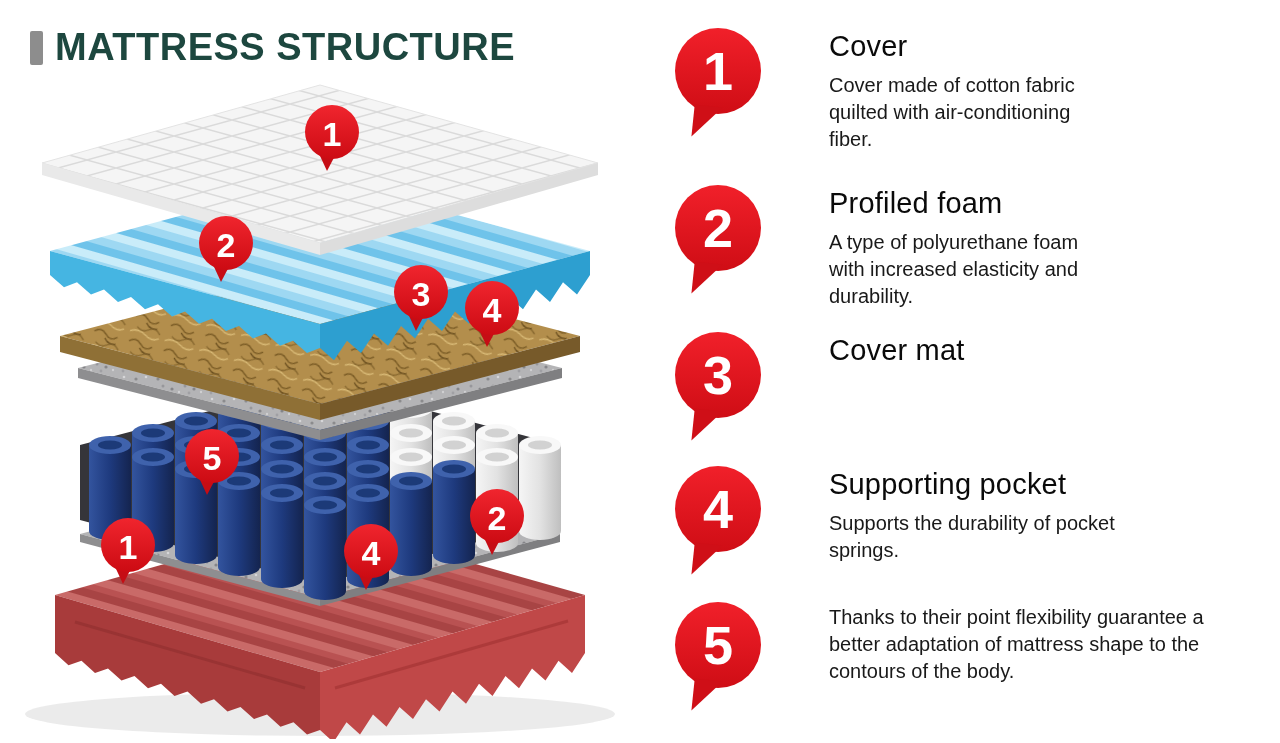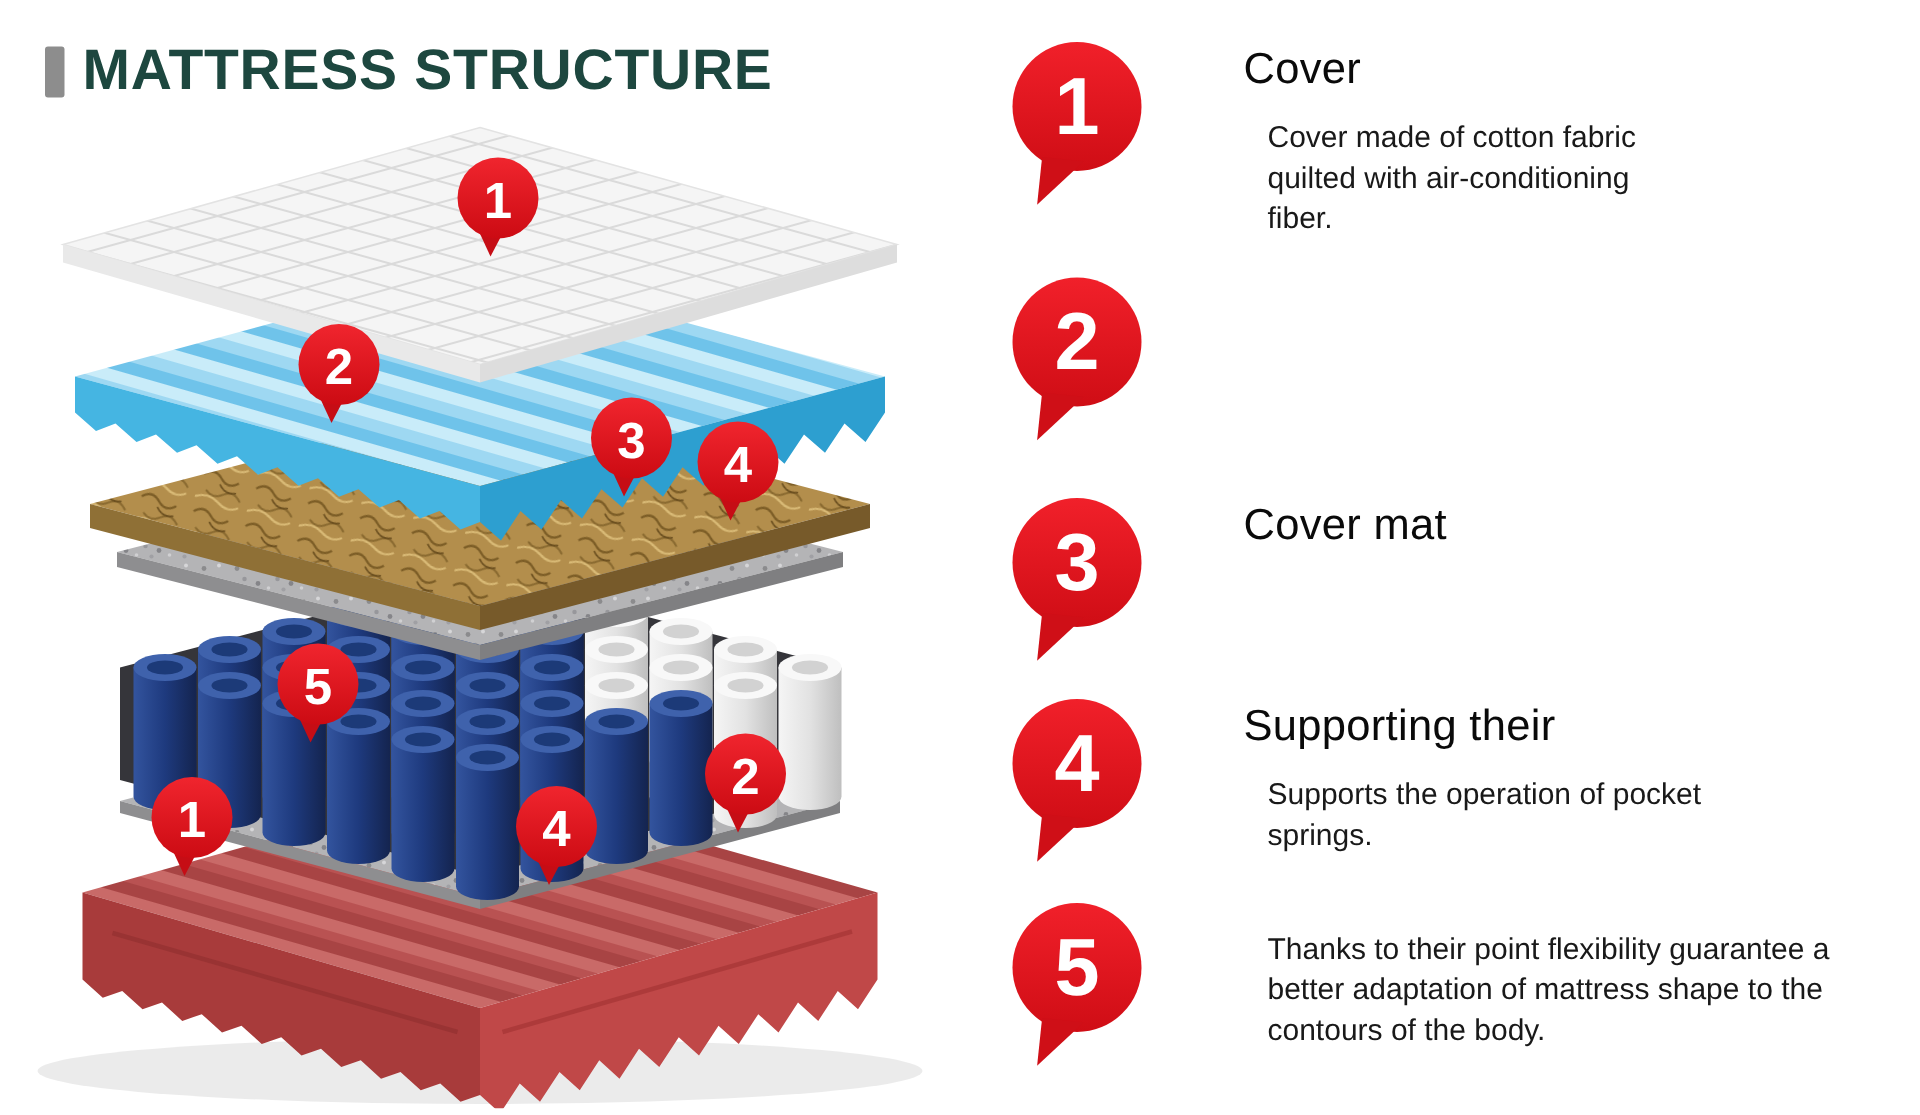--- a/index.html
+++ b/index.html
@@ -17,21 +17,21 @@
   .legend{position:absolute;left:655px;top:0;width:625px;height:743px;}
   .legend-item{position:absolute;left:20px;display:flex;align-items:flex-start;}
   .lbadge{flex:0 0 auto;width:86px;height:86px;border-radius:50%;
           background:linear-gradient(180deg,#f1202a,#cf0d15);
           display:flex;align-items:center;justify-content:center;position:relative;}
   .lbadge span{color:#fff;font-size:54px;font-weight:700;line-height:1;}
   .lbadge::after{content:"";position:absolute;left:18px;bottom:-24px;width:0;height:0;
           border-top:32px solid #cf0f17;border-right:28px solid transparent;transform:rotate(6deg);}
   .ltext{margin-left:68px;padding-top:2px;}
   .ltext h2{margin:0 0 9px 0;font-size:29px;font-weight:400;color:#0a0a0a;letter-spacing:.2px;}
-  .ltext p{margin:16px;font-size:20px;line-height:1.35;color:#191919;}
+  .ltext p{margin:0;font-size:20px;line-height:1.35;color:#191919;}
 </style>
 </head>
 <body>
 
 <div class="stage">
 
   <div class="hdr">
     <span class="title-bar"></span>
     <h1>MATTRESS STRUCTURE</h1>
   </div>
@@ -237,38 +237,42 @@
       <div class="ltext">
         <h2>Cover</h2>
         <p class="desc" style="max-width:280px">Cover made of cotton fabric quilted with air-conditioning fiber.</p>
       </div>
     </div>
 
     <div class="legend-item" style="top:185px">
       <div class="lbadge">
         <span>2</span>
       </div>
+      <div class="ltext">
+        <h2>Profiled foam</h2>
+        <p class="desc" style="max-width:280px">A type of polyurethane foam with increased elasticity and durability.</p>
+      </div>
     </div>
 
     <div class="legend-item" style="top:332px">
       <div class="lbadge">
         <span>3</span>
       </div>
       <div class="ltext">
         <h2>Cover mat</h2>
       </div>
     </div>
 
     <div class="legend-item" style="top:466px">
       <div class="lbadge">
         <span>4</span>
       </div>
       <div class="ltext">
-        <h2>Supporting their</h2>
-        <p class="desc" style="max-width:320px">Supports the operation of pocket springs.</p>
+        <h2>Supporting pocket</h2>
+        <p class="desc" style="max-width:320px">Supports the durability of pocket springs.</p>
       </div>
     </div>
 
     <div class="legend-item" style="top:602px">
       <div class="lbadge">
         <span>5</span>
       </div>
       <div class="ltext">
         <p class="desc" style="max-width:430px">Thanks to their point flexibility guarantee a better adaptation of mattress shape to the contours of the body.</p>
       </div>

